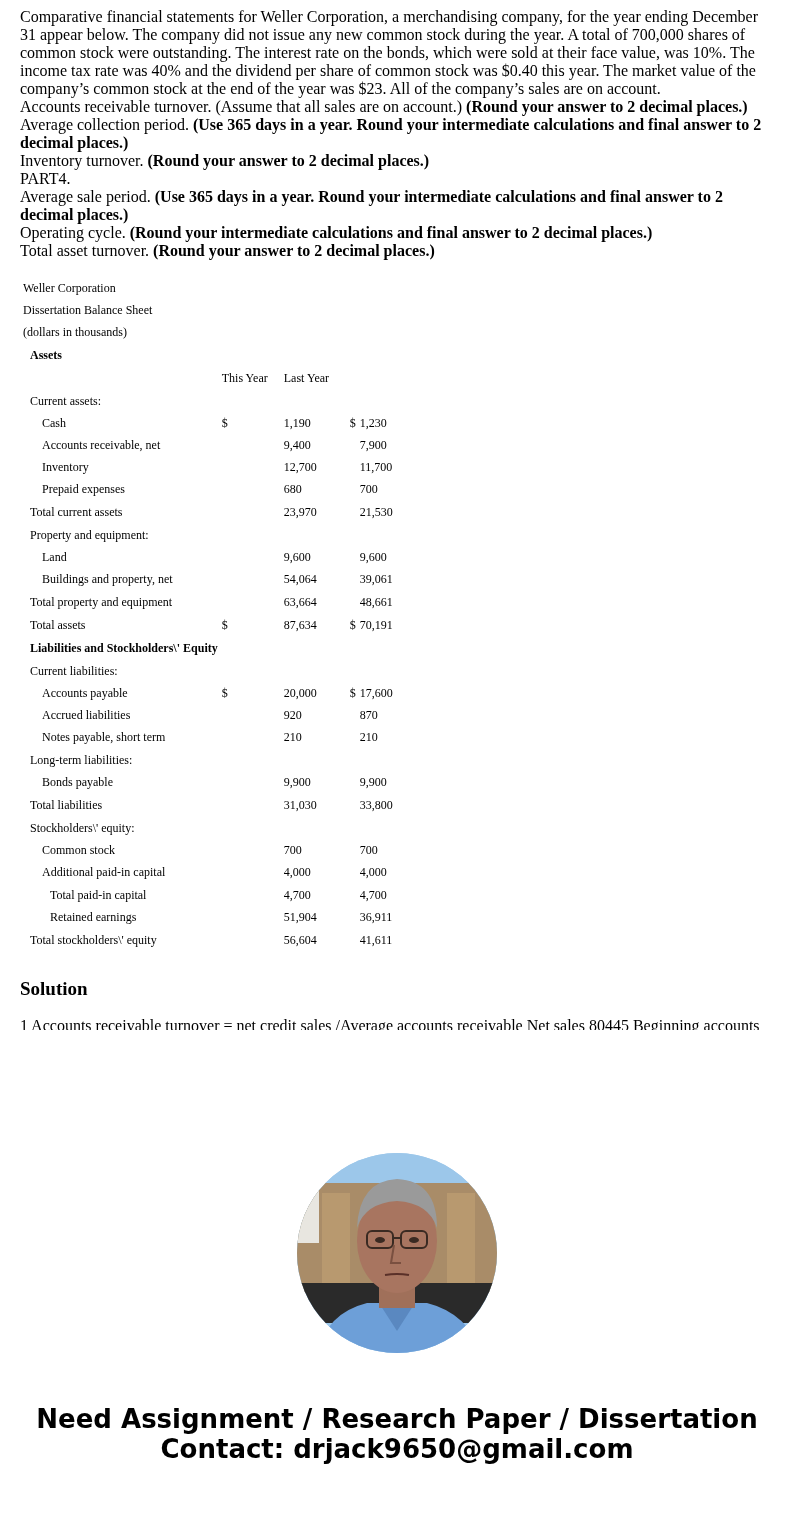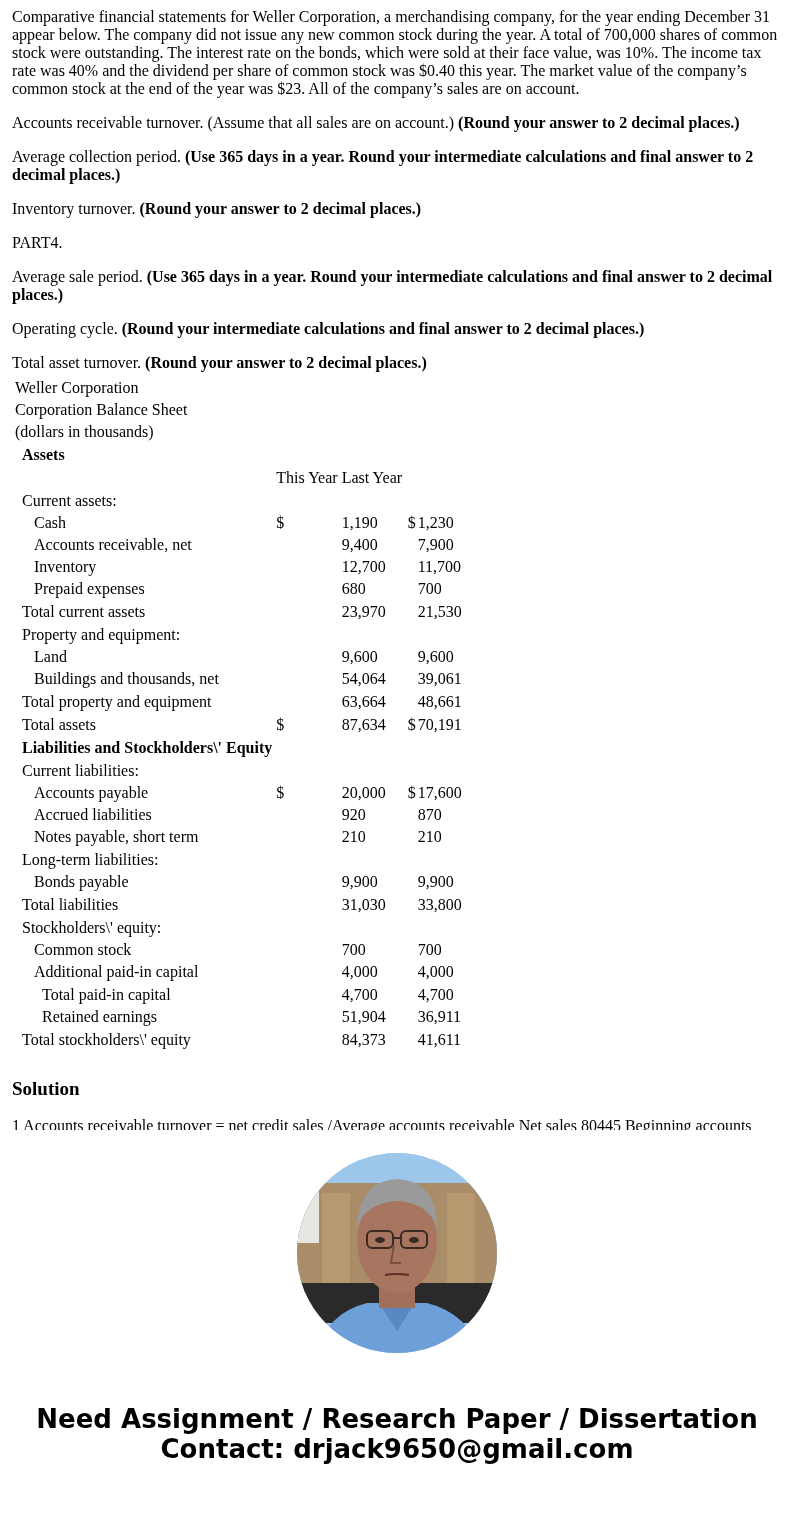--- a/index.html
+++ b/index.html
@@ -5,31 +5,31 @@
     html, body { margin: 0; padding: 0; background: #ffffff; }
     body {
       width: 794px;
       height: 1523px;
       overflow: hidden;
       font-family: "Liberation Serif", "DejaVu Serif", serif;
       font-size: 16px;
       color: #000;
       position: relative;
     }
-    .content { padding: 0 12px; }
+    .content { padding: 0 20px; }
     p { margin: 0; line-height: 18px; }
     .intro { margin-top: 8px; }
-    .q { margin-top: 16px; }
+    .q { }
     b { font-weight: bold; }
 
     table.bs {
-      margin-top: 4px;
+      margin-top: 16px;
       border-collapse: separate;
       border-spacing: 2px;
-      font-size: 16px;
+      font-size: 12px;
       line-height: 18px;
     }
     table.bs td { padding: 1px; vertical-align: top; white-space: nowrap; }
     .title-cell { padding-left: 1px; }
     .ind0 { padding-left: 8px !important; }
     .ind1 { padding-left: 20px !important; }
     .ind2 { padding-left: 28px !important; }
     .col-dollar { width: 58px; }
     .col-this { width: 62px; }
     .col-last { }
@@ -91,21 +91,21 @@
       <p class="q"><span>Operating cycle. </span><b>(Round your intermediate calculations and final answer to 2 decimal places.)</b></p>
       <p class="q"><span>Total asset turnover. </span><b>(Round your answer to 2 decimal places.)</b></p>
     </div>
 
   <table class="bs">
     <tbody id="bs-body">
       <tr>
         <td class="title-cell" colspan="4">Weller Corporation</td>
       </tr>
       <tr>
-        <td class="title-cell" colspan="4">Corporation Balance Sheet</td>
+        <td class="title-cell" colspan="4">Dissertation Balance Sheet</td>
       </tr>
       <tr>
         <td class="title-cell" colspan="4">(dollars in thousands)</td>
       </tr>
       <tr class="sp">
           <td class="ind0"><b>Assets</b></td>
           <td class="col-dollar"></td>
           <td class="col-this"></td>
           <td class="col-last"><span class="last-dollar"></span><span></span></td>
         </tr>
@@ -157,21 +157,21 @@
           <td class="col-this"></td>
           <td class="col-last"><span class="last-dollar"></span><span></span></td>
         </tr>
         <tr>
           <td class="ind1"><span>Land</span></td>
           <td class="col-dollar"></td>
           <td class="col-this">9,600</td>
           <td class="col-last"><span class="last-dollar"></span><span>9,600</span></td>
         </tr>
         <tr>
-          <td class="ind1"><span>Buildings and thousands, net</span></td>
+          <td class="ind1"><span>Buildings and property, net</span></td>
           <td class="col-dollar"></td>
           <td class="col-this">54,064</td>
           <td class="col-last"><span class="last-dollar"></span><span>39,061</span></td>
         </tr>
         <tr class="sp">
           <td class="ind0"><span>Total property and equipment</span></td>
           <td class="col-dollar"></td>
           <td class="col-this">63,664</td>
           <td class="col-last"><span class="last-dollar"></span><span>48,661</span></td>
         </tr>
@@ -255,21 +255,21 @@
         </tr>
         <tr>
           <td class="ind2"><span>Retained earnings</span></td>
           <td class="col-dollar"></td>
           <td class="col-this">51,904</td>
           <td class="col-last"><span class="last-dollar"></span><span>36,911</span></td>
         </tr>
         <tr class="sp">
           <td class="ind0"><span>Total stockholders\' equity</span></td>
           <td class="col-dollar"></td>
-          <td class="col-this">84,373</td>
+          <td class="col-this">56,604</td>
           <td class="col-last"><span class="last-dollar"></span><span>41,611</span></td>
         </tr>
       </tbody>
   </table>
 
   <h2 class="solution">Solution</h2>
   <div class="solution-clip">
     <p>1 Accounts receivable turnover = net credit sales /Average accounts receivable Net sales 80445 Beginning accounts</p>
   </div>
 </div>

